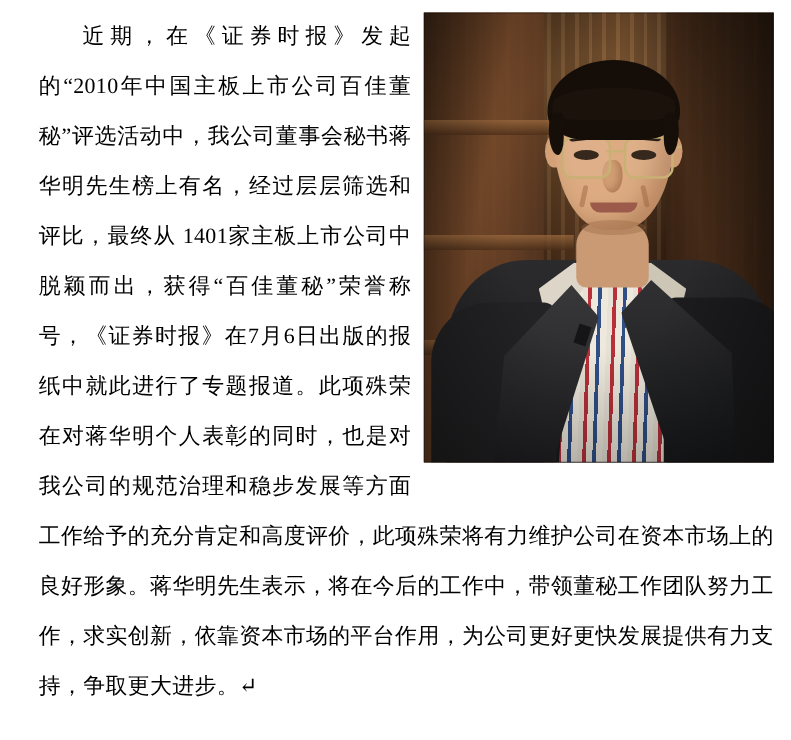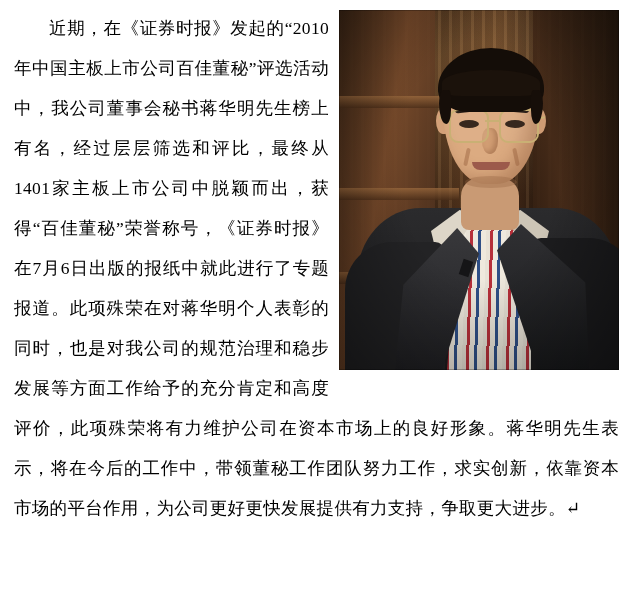--- a/index.html
+++ b/index.html
@@ -20,20 +20,21 @@
     height: 592px;
     box-sizing: border-box;
     padding: 8px 14px 0 14px;
   }
   .article {
     font-size: 17.5px;
     line-height: 40px;
     text-align: justify;
     text-justify: inter-ideograph;
     letter-spacing: 0.3px;
+    margin-left: 17px;
   }
   .photo-wrap {
     float: right;
     width: 280px;
     height: 360px;
     margin: 2px 0 6px 10px;
     shape-outside: margin-box;
   }
   .photo {
     width: 280px;

